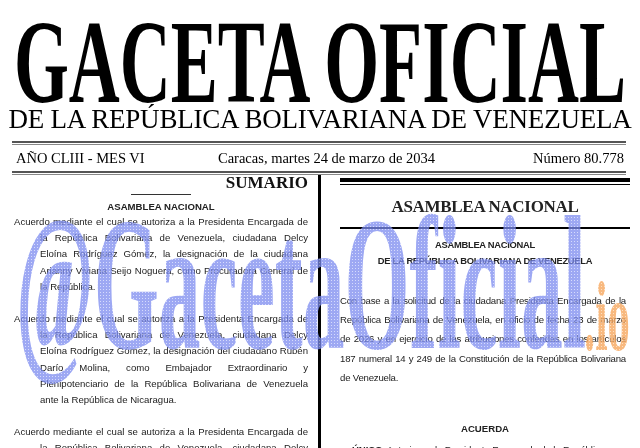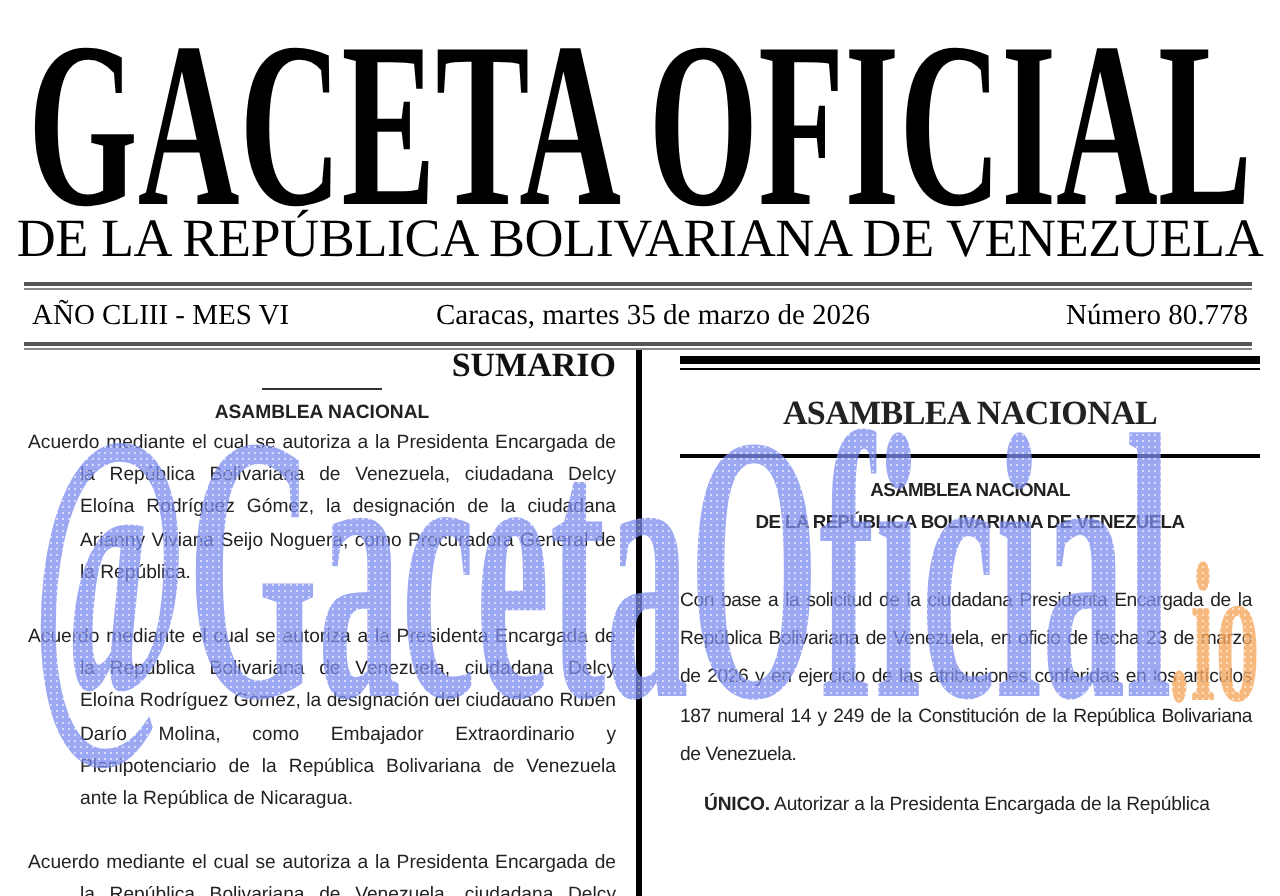--- a/index.html
+++ b/index.html
@@ -37,21 +37,21 @@
       <text id="title-text" x="310" y="100" text-anchor="middle" font-family="Liberation Serif, serif" font-weight="bold" font-size="118" textLength="612" lengthAdjust="spacingAndGlyphs" transform="scale(1,1)">GACETA OFICIAL</text>
     </svg>
   </div>
   <div class="subtitle">DE LA REPÚBLICA BOLIVARIANA DE VENEZUELA</div>
 </div>
 
 <div class="rule-double" style="top:141px;"></div>
 
 <div class="infobar">
   <span style="left:4px;">AÑO CLIII - MES VI</span>
-  <span style="left:206px;">Caracas, martes 35 de marzo de 2026</span>
+  <span style="left:206px;">Caracas, martes 24 de marzo de 2034</span>
   <span style="right:2px;">Número 80.778</span>
 </div>
 
 <div class="rule-double" style="top:171px;"></div>
 
 <div class="left-col">
   <div class="sumario">SUMARIO</div>
   <div class="sumario-underline"></div>
   <div class="section-h">ASAMBLEA NACIONAL</div>
   <div class="entry">Acuerdo mediante el cual se autoriza a la Presidenta Encargada de la República Bolivariana de Venezuela, ciudadana Delcy Eloína Rodríguez Gómez, la designación de la ciudadana Arianny Viviana Seijo Noguera, como Procuradora General de la República.</div>
@@ -64,20 +64,21 @@
 <div class="right-col">
   <div class="thick-rule"></div>
   <div class="thin-rule" style="height:1px;margin-top:2px;"></div>
   <div class="an-title">ASAMBLEA NACIONAL</div>
   <div class="thin-rule"></div>
   <div class="an-sub">
     <div>ASAMBLEA NACIONAL</div>
     <div>DE LA REPÚBLICA BOLIVARIANA DE VENEZUELA</div>
   </div>
   <div class="body-p">Con base a la solicitud de la ciudadana Presidenta Encargada de la República Bolivariana de Venezuela, en oficio de fecha 23 de marzo de 2026 y en ejercicio de las atribuciones conferidas en los artículos 187 numeral 14 y 249 de la Constitución de la República Bolivariana de Venezuela.</div>
+  <div class="acuerda">ACUERDA</div>
   <div class="unico"><b>ÚNICO.</b><span> Autorizar a la Presidenta Encargada de la República</span></div>
 </div>
 
 <svg class="watermark" viewBox="0 0 640 448">
   <defs>
     <pattern id="dots" width="3" height="3" patternUnits="userSpaceOnUse">
       <rect width="3" height="3" fill="#7d8cf0"></rect>
       <rect x="1" y="1" width="1" height="1" fill="#c9d0fb"></rect>
     </pattern>
     <pattern id="dots2" width="3" height="3" patternUnits="userSpaceOnUse">

